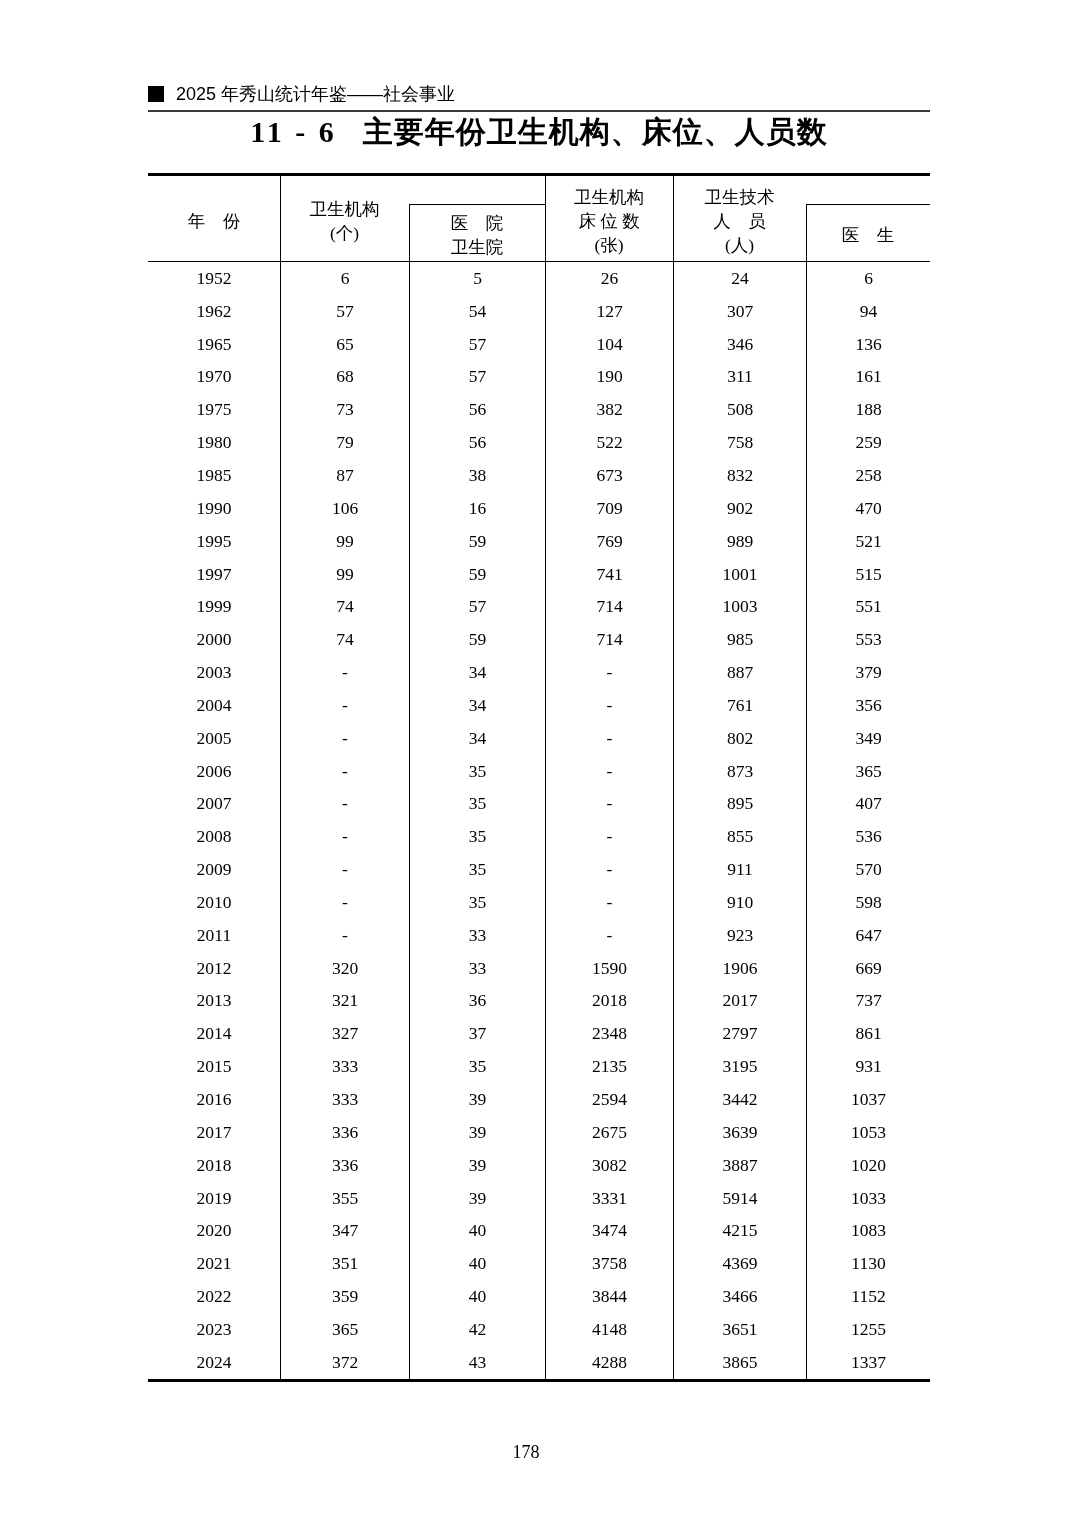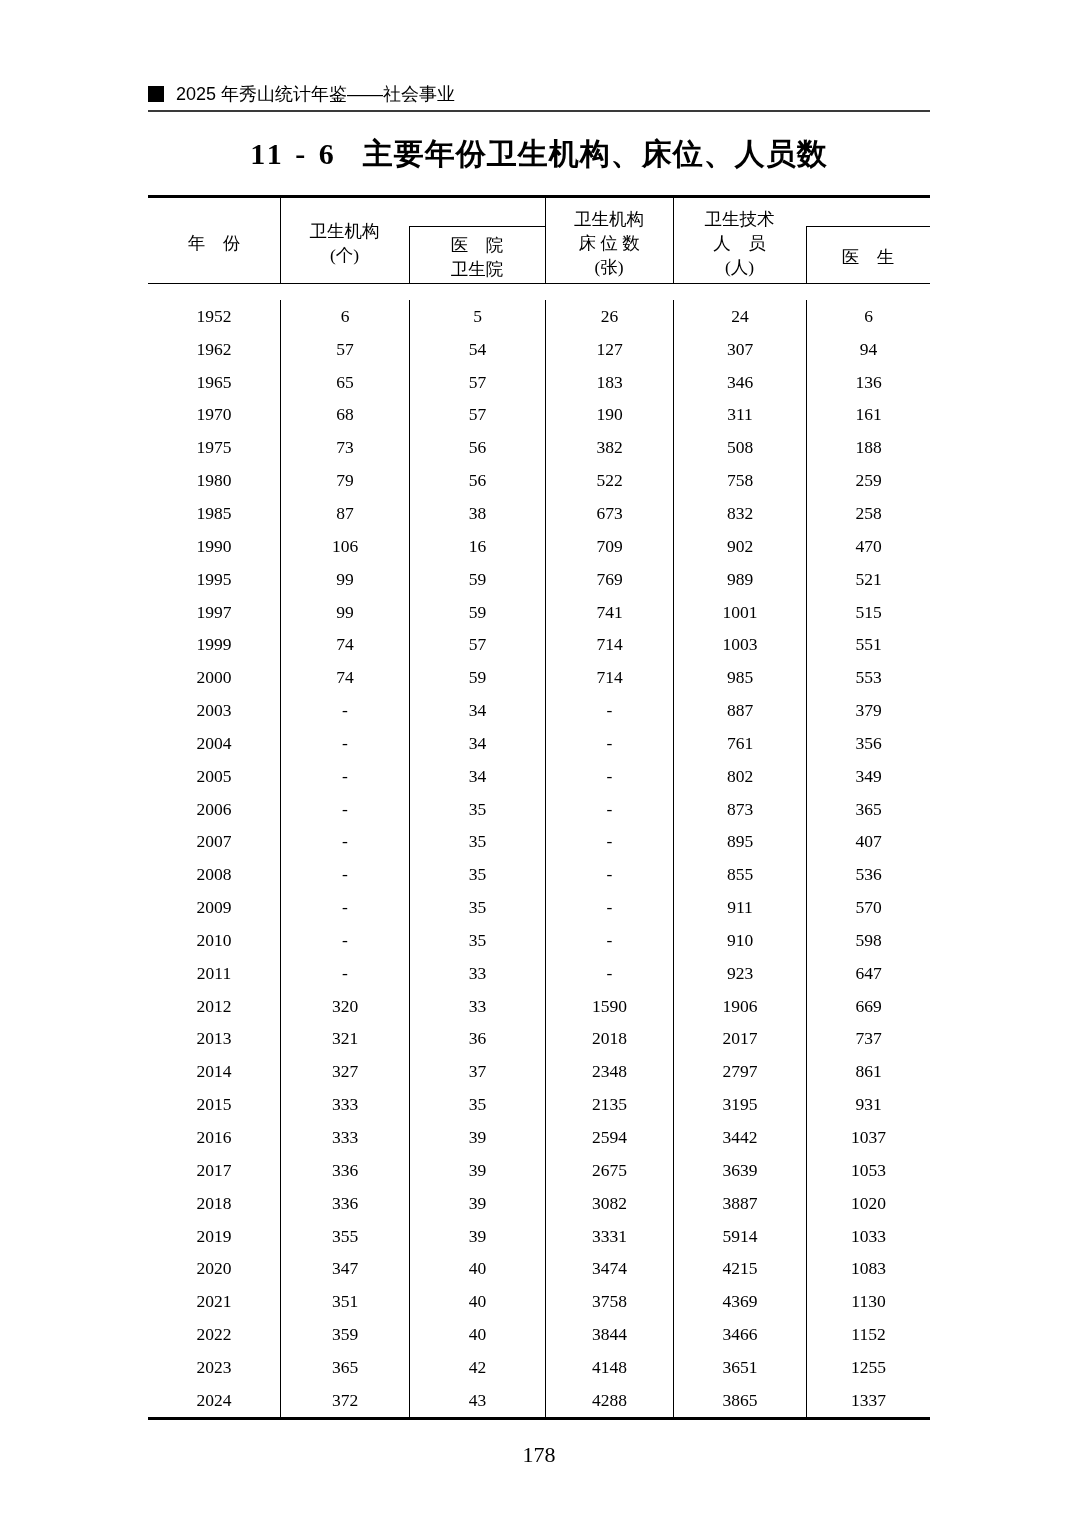--- a/index.html
+++ b/index.html
@@ -15,21 +15,21 @@
   .page-header {
     display:flex; align-items:center; gap:12px;
     border-bottom:2px solid #3a3a3a; padding-bottom:7px; height:28px;
     font-family:"Liberation Sans","DejaVu Sans",sans-serif;
     font-size:18px; color:#000;
   }
   .sq { width:16px; height:16px; background:#000; display:inline-block; }
 
   
   .table-title {
-    margin-top:22px; text-align:center; font-weight:700;
+    text-align:center; font-weight:700;
     font-size:30px; color:#000; letter-spacing:1px; white-space:nowrap;
   }
   .table-title .prefix { margin-right:26px; letter-spacing:3px; }
 
   
   .tbl { margin-top:20px; }
   .thead {
     position:relative; height:89px;
     border-top:3px solid #000; border-bottom:1px solid #000;
     font-size:17.5px; line-height:24px; color:#000;
@@ -40,32 +40,32 @@
   .hcell {
     position:absolute; display:flex; flex-direction:column;
     align-items:center; justify-content:center; text-align:center;
     white-space:pre-line;
   }
   .tbody {
     display:grid;
     grid-template-columns:132px 129px 136px 128px 133px 124px;
     grid-auto-rows:32.85px;
     border-bottom:3px solid #000;
-    font-size:17.5px; color:#000;margin-top:16px;
+    font-size:17.5px; color:#000;
   }
   .cell {
     display:flex; align-items:center; justify-content:center;
     border-left:1px solid #000;
   }
   .cell:nth-child(6n+1) { border-left:none; }
 
   
   .page-footer {
-    position:absolute; left:148px; top:1442px; width:782px;
-    text-align:center; font-size:22px; color:#000;
+    position:absolute; left:135px; top:1442px; width:782px;
+    text-align:center; font-size:18px; color:#000;
   }
 </style>
 </head>
 <body>
 
 <div class="page">
   <div class="content">
 
     <div class="page-header">
       <span class="sq"></span>
@@ -109,21 +109,21 @@
           <div class="cell">6</div>
           <div class="cell">1962</div>
           <div class="cell">57</div>
           <div class="cell">54</div>
           <div class="cell">127</div>
           <div class="cell">307</div>
           <div class="cell">94</div>
           <div class="cell">1965</div>
           <div class="cell">65</div>
           <div class="cell">57</div>
-          <div class="cell">183</div>
+          <div class="cell">104</div>
           <div class="cell">346</div>
           <div class="cell">136</div>
           <div class="cell">1970</div>
           <div class="cell">68</div>
           <div class="cell">57</div>
           <div class="cell">190</div>
           <div class="cell">311</div>
           <div class="cell">161</div>
           <div class="cell">1975</div>
           <div class="cell">73</div>

